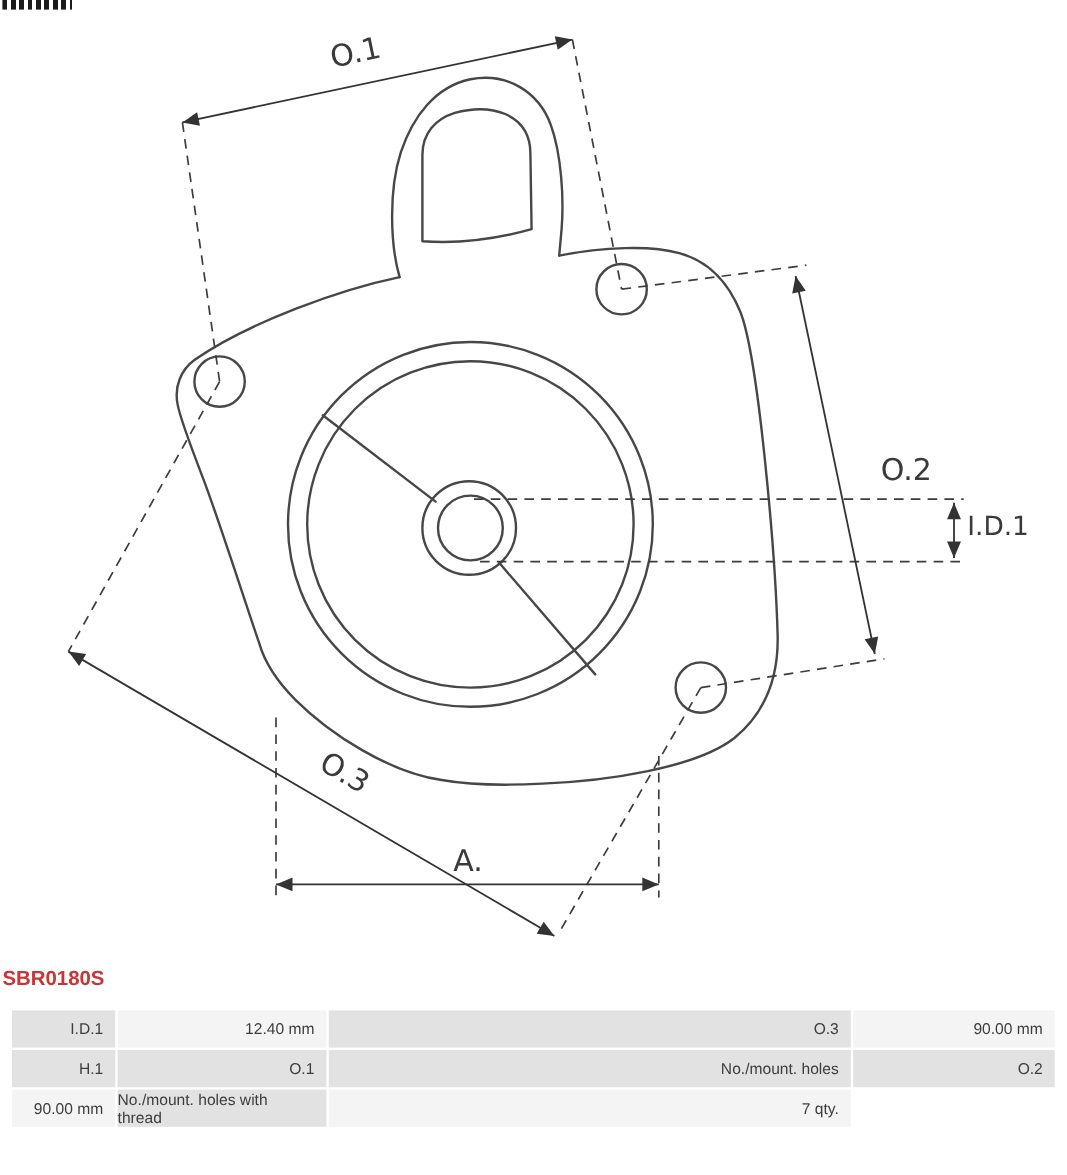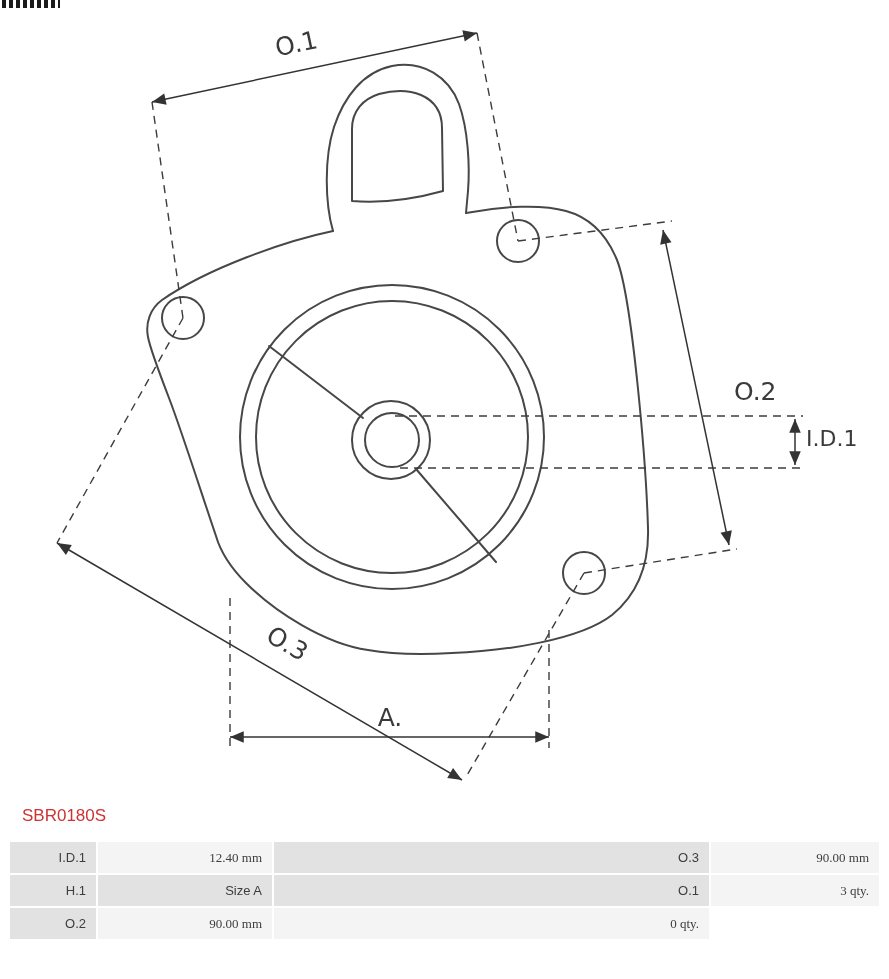--- a/index.html
+++ b/index.html
@@ -57,23 +57,23 @@
     font-family: "DejaVu Sans", sans-serif;
     font-size: 25px;
     fill: #3a3a3a;
   }
   .dimlabel.small {
     font-size: 22px;
   }
   .part-title {
     position: absolute;
     top: 806px;
-    left: 22px;
+    left: 2px;
     font-size: 17px;
-    font-weight: normal;
+    font-weight: bold;
     color: #cc3333;
     margin: 0;
   }
   .spec-table {
     position: absolute;
     top: 842px;
     left: 10px;
     width: 869px;
     display: grid;
     grid-template-columns: 86px 174px 1fr 168px;
@@ -83,21 +83,21 @@
     color: #3d3d3d;
   }
   .cell {
     display: flex;
     align-items: center;
     justify-content: flex-end;
     padding-right: 10px;
     box-sizing: border-box;
   }
   .cell.label { background: #e2e2e2; }
-  .cell.value { background: #f4f4f4; font-family: Liberation Serif, serif; }
+  .cell.value { background: #f4f4f4; }
 </style>
 </head>
 <body>
 
 <div class="page">
 
   <div class="corner-artifact"></div>
 
   <div class="drawing-wrap">
     <svg width="889" height="800" viewBox="0 0 889 800">
@@ -177,23 +177,23 @@
   <h2 class="part-title">SBR0180S</h2>
 
   <div class="spec-table">
 
     <div class="cell label">I.D.1</div>
     <div class="cell value">12.40 mm</div>
     <div class="cell label">O.3</div>
     <div class="cell value">90.00 mm</div>
 
     <div class="cell label">H.1</div>
-    <div class="cell label">Size A</div>
 
     <div class="cell label">O.1</div>
-    <div class="cell value">3 qty.</div>
+    <div class="cell label">No./mount. holes</div>
 
     <div class="cell label">O.2</div>
     <div class="cell value">90.00 mm</div>
-    <div class="cell value">0 qty.</div>
+    <div class="cell label">No./mount. holes with thread</div>
+    <div class="cell value">7 qty.</div>
   </div>
 
 </div>
 
 </body></html>

